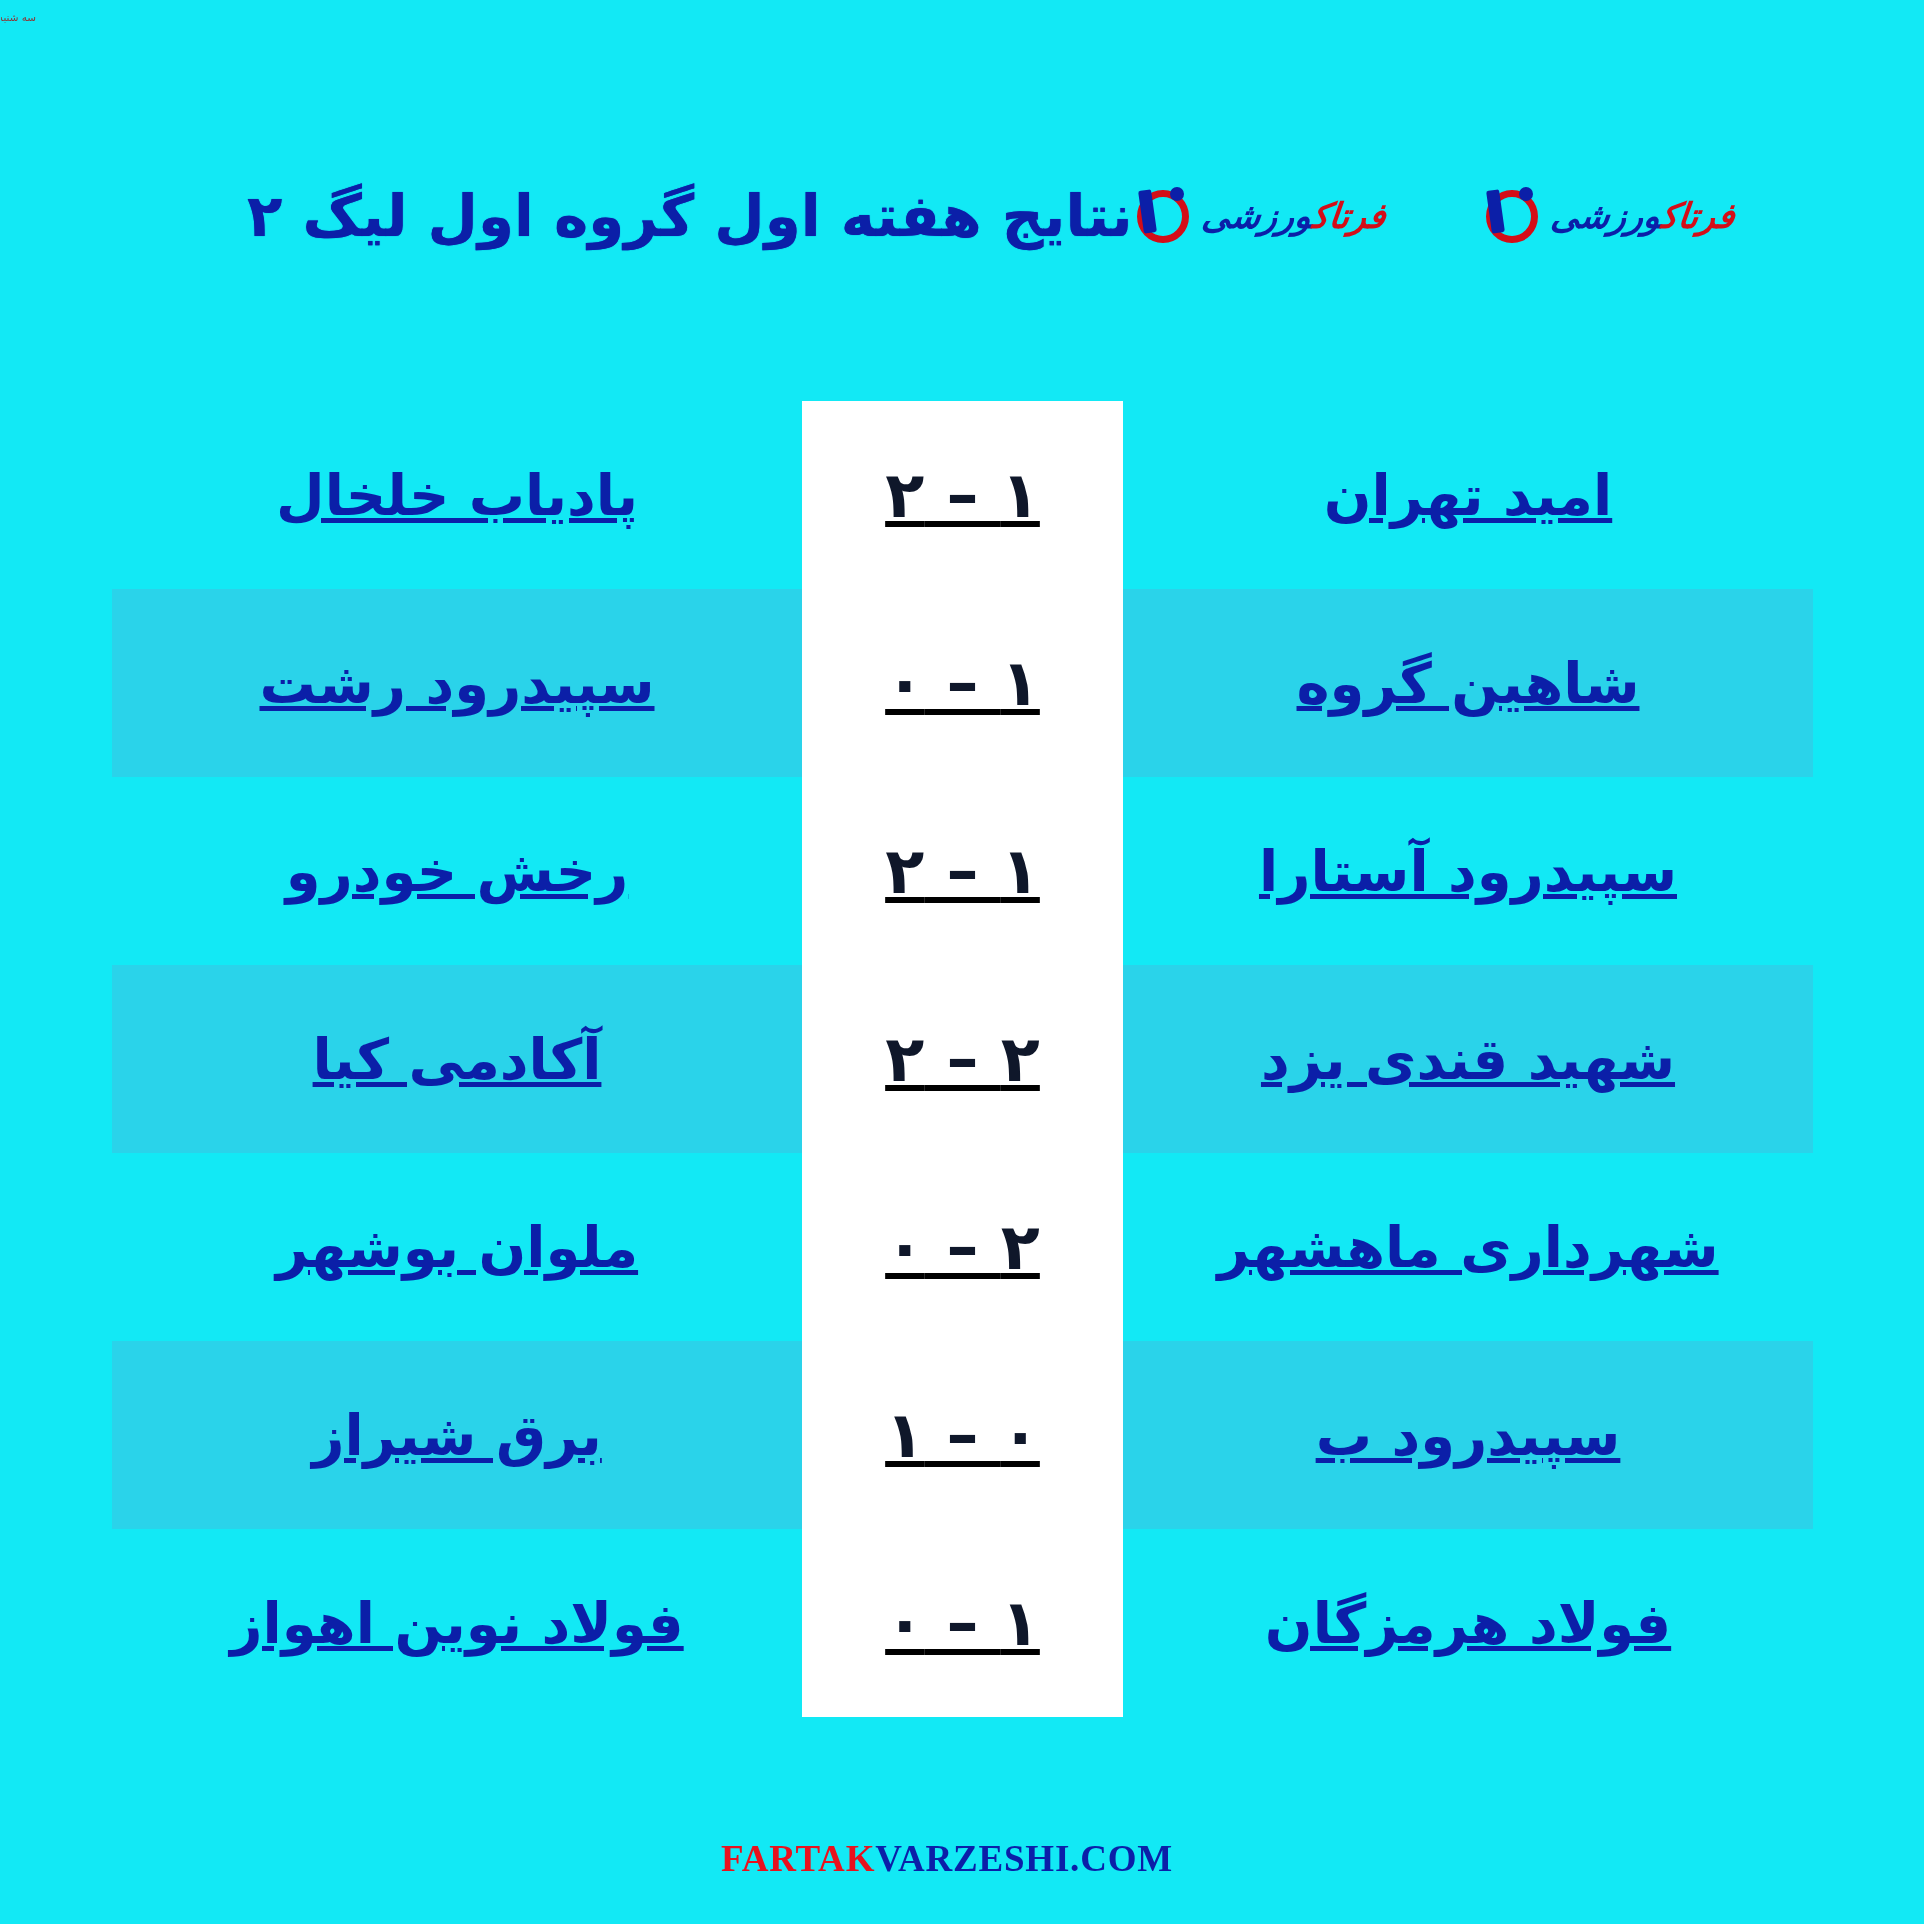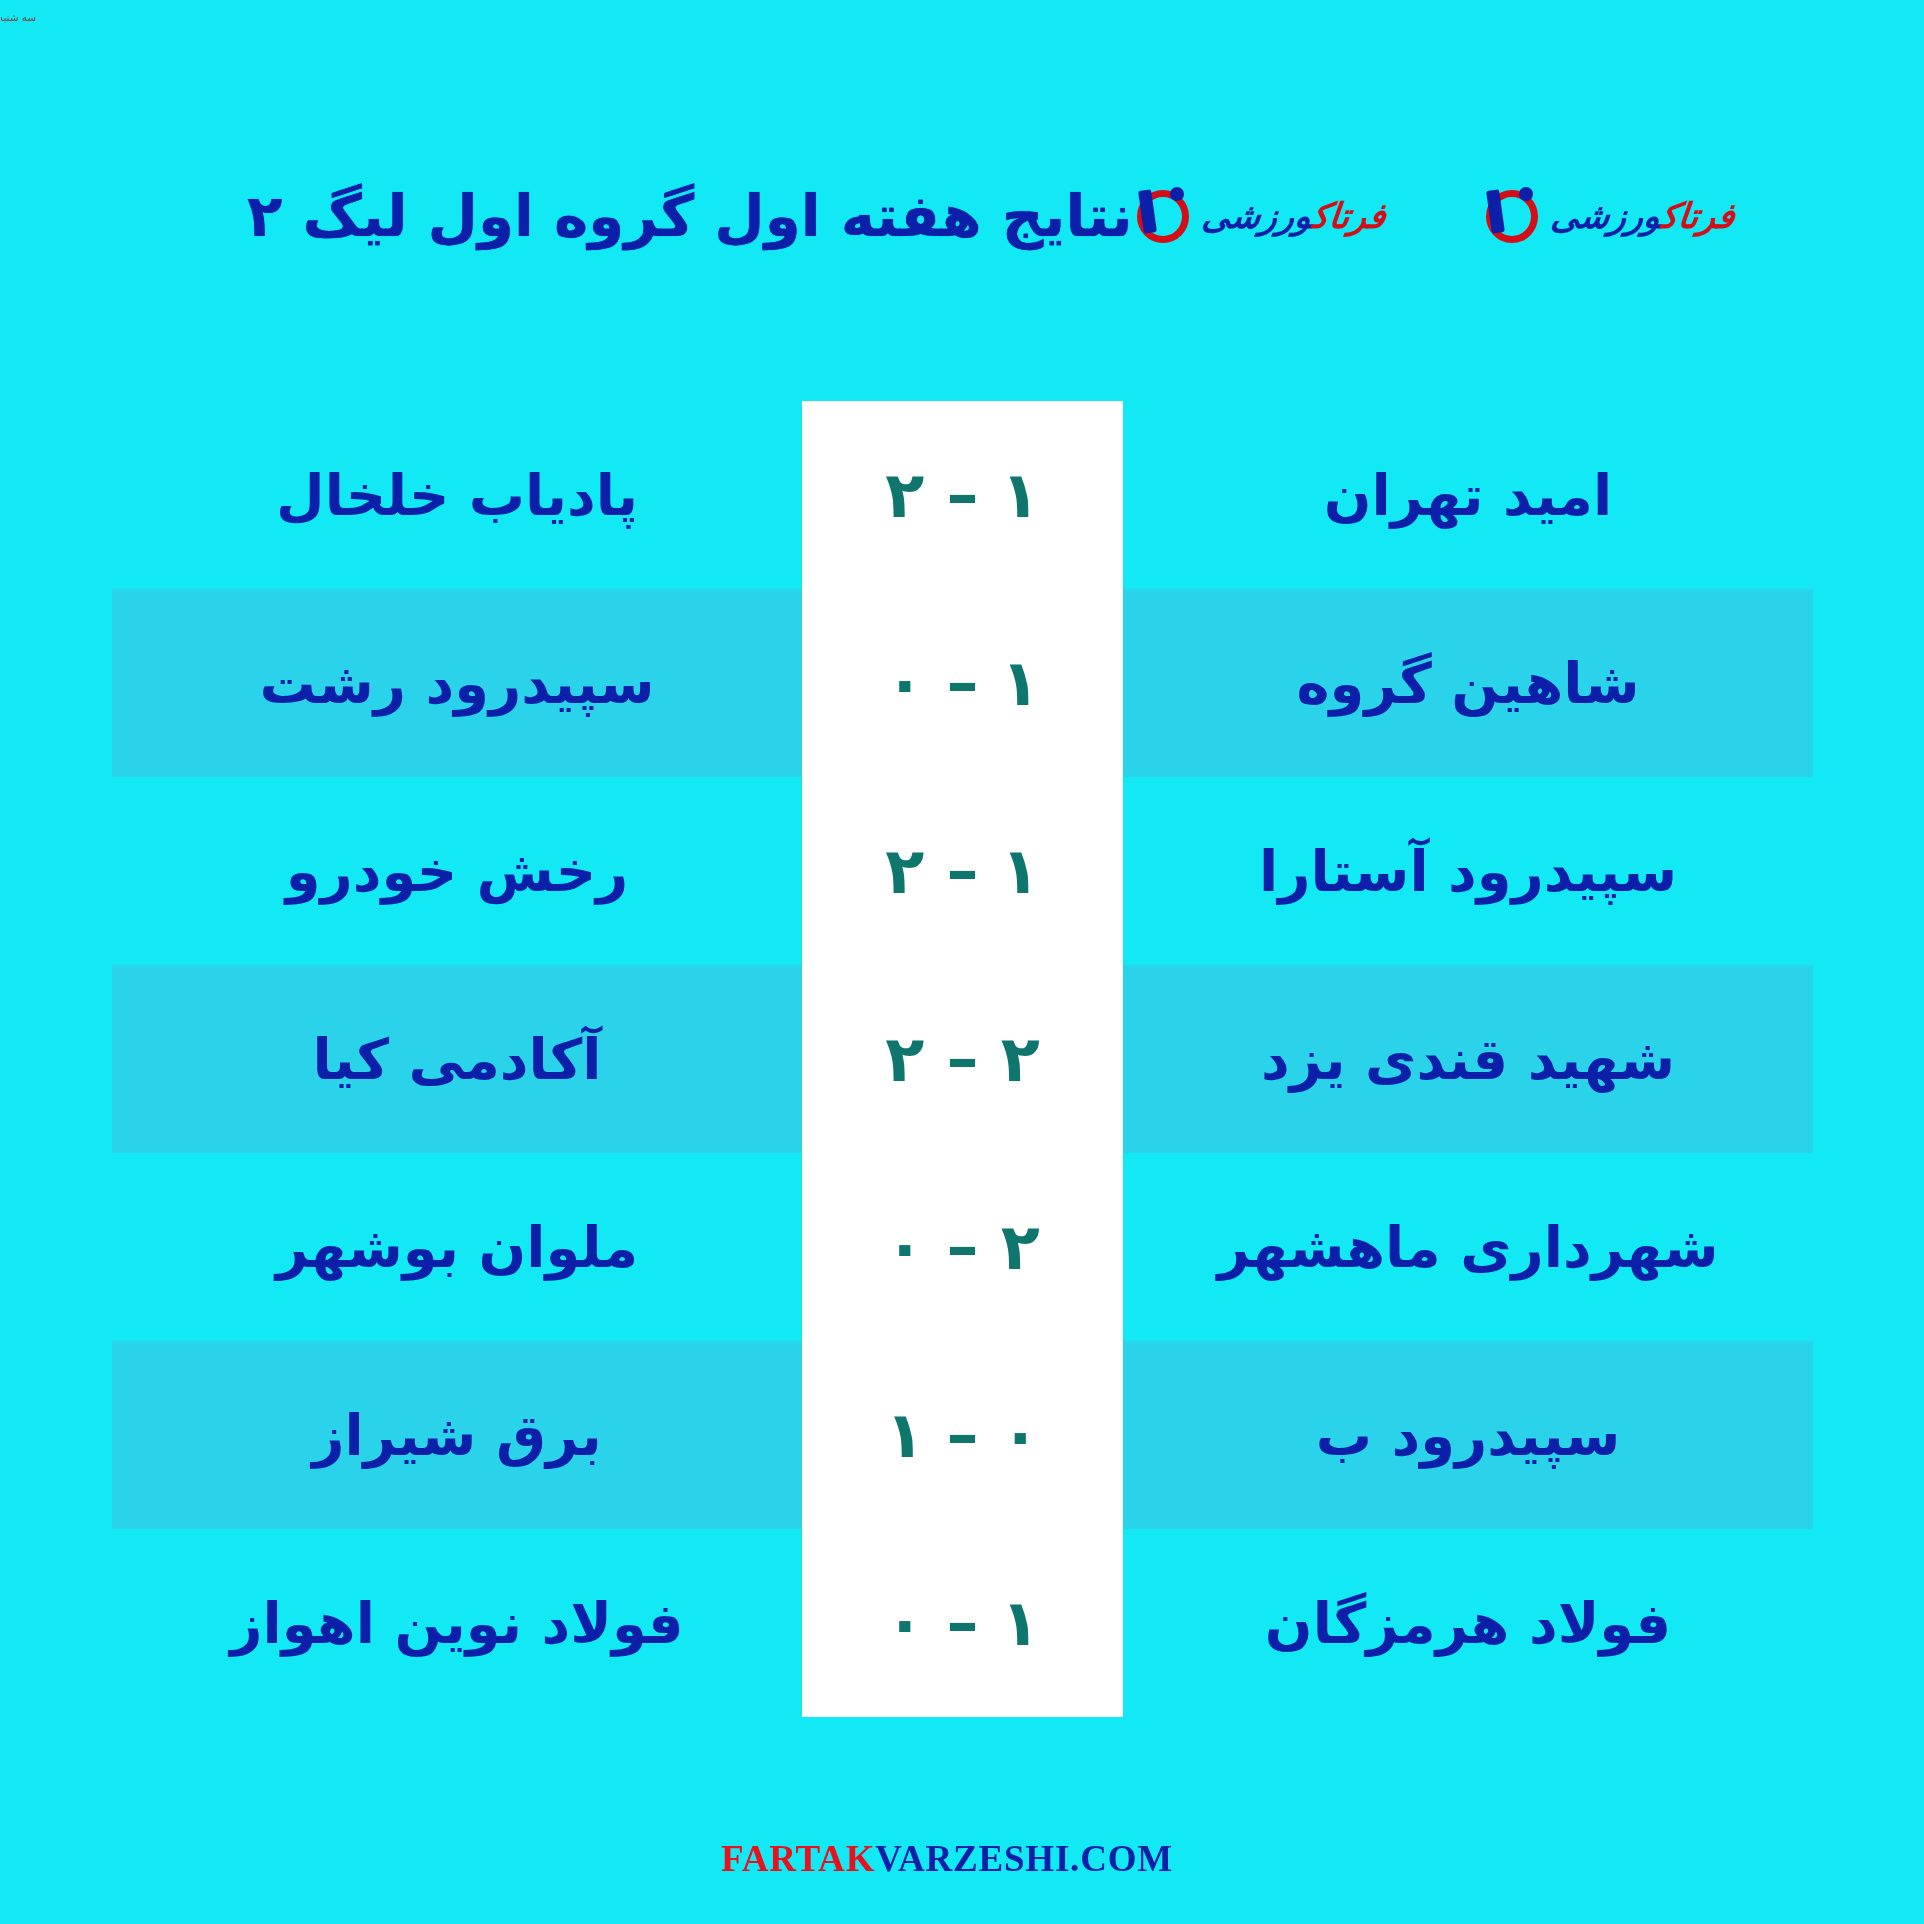--- a/index.html
+++ b/index.html
@@ -115,20 +115,21 @@
     border-collapse: collapse;
     table-layout: fixed;
   }
   .results-table tr {
     height: 188px;
   }
   .results-table td {
     padding: 0;
     vertical-align: middle;
     border: 0;
+    text-decoration: underline;
   }
   .row-odd  { background: #12e9f5; }
   .row-even { background: #2ad3ea; }
 
   .team {
     font-size: 56px;
     font-weight: bold;
     color: #0b1fa8;
     text-align: center;
     direction: rtl;
@@ -138,21 +139,21 @@
   .team-away { width: 690px; }
 
   .score-cell {
     width: 321px;
     background: #ffffff;
     text-align: center;
   }
   .score {
     font-size: 64px;
     font-weight: bold;
-    color: #0f766e;
+    color: #0f172a;
     direction: rtl;
     letter-spacing: 8px;
     white-space: nowrap;
   }
 
   
   .table-frame {
     position: absolute;
     top: 401px;
     left: 112px;

